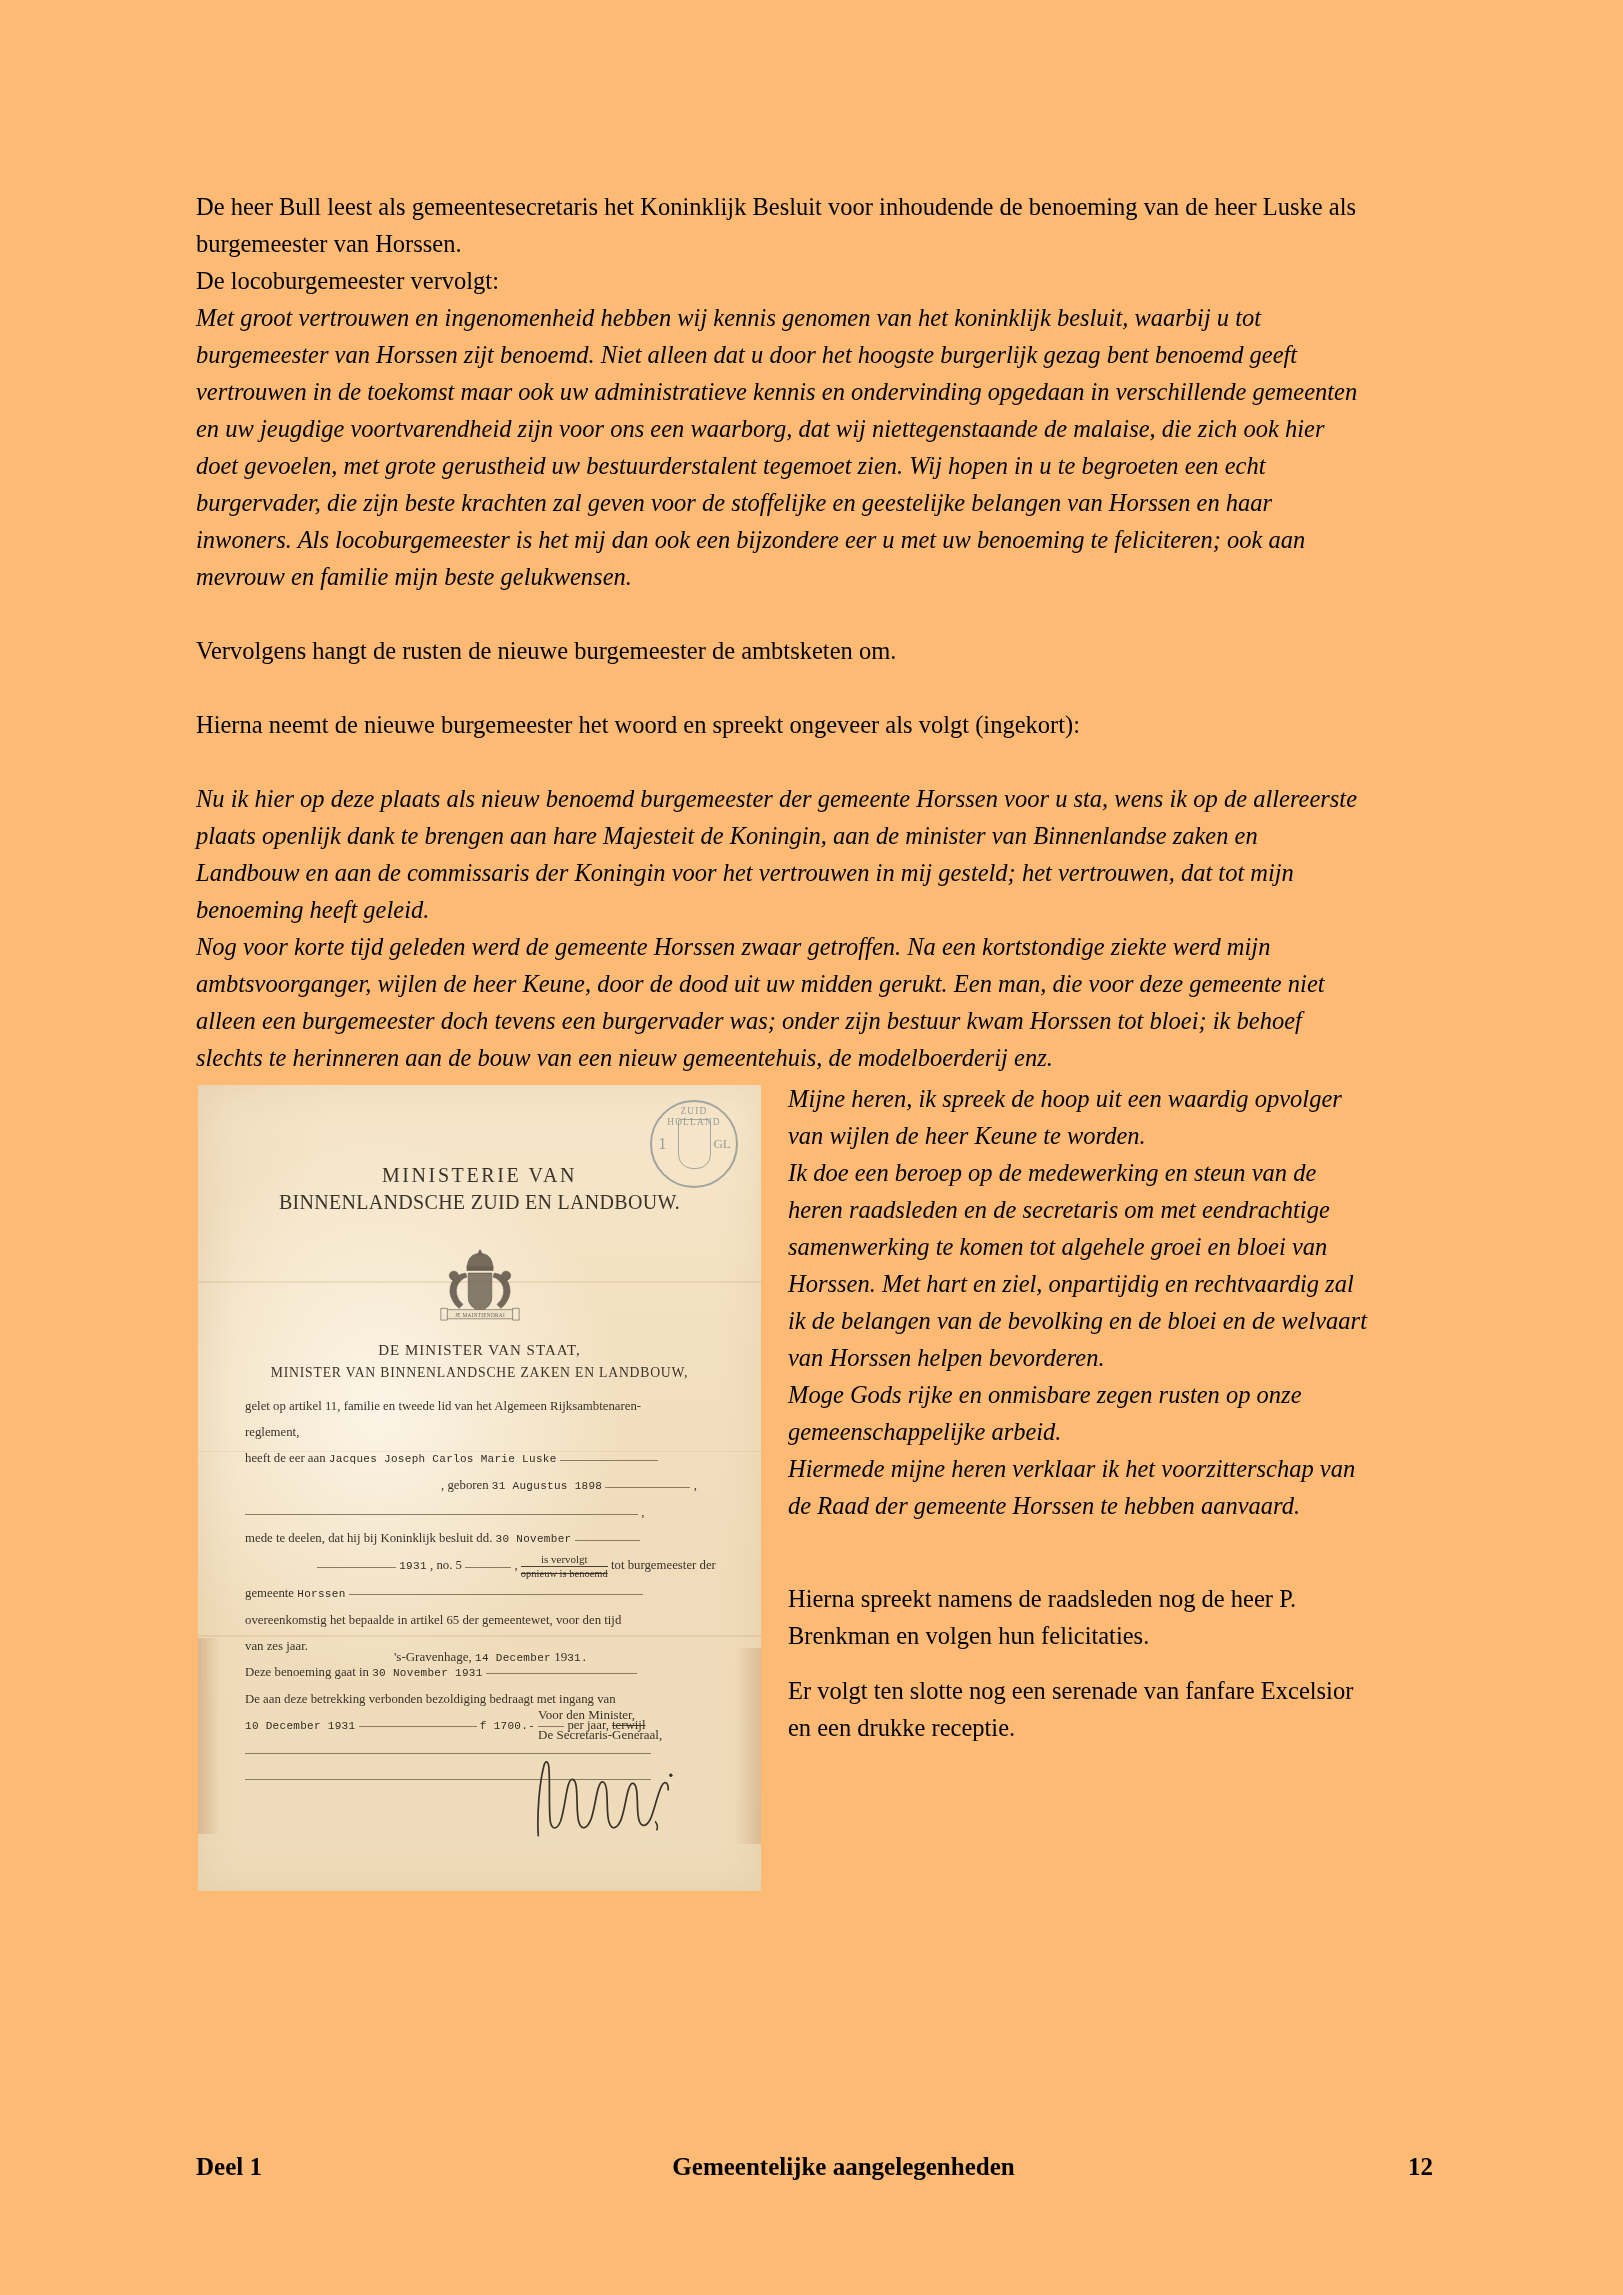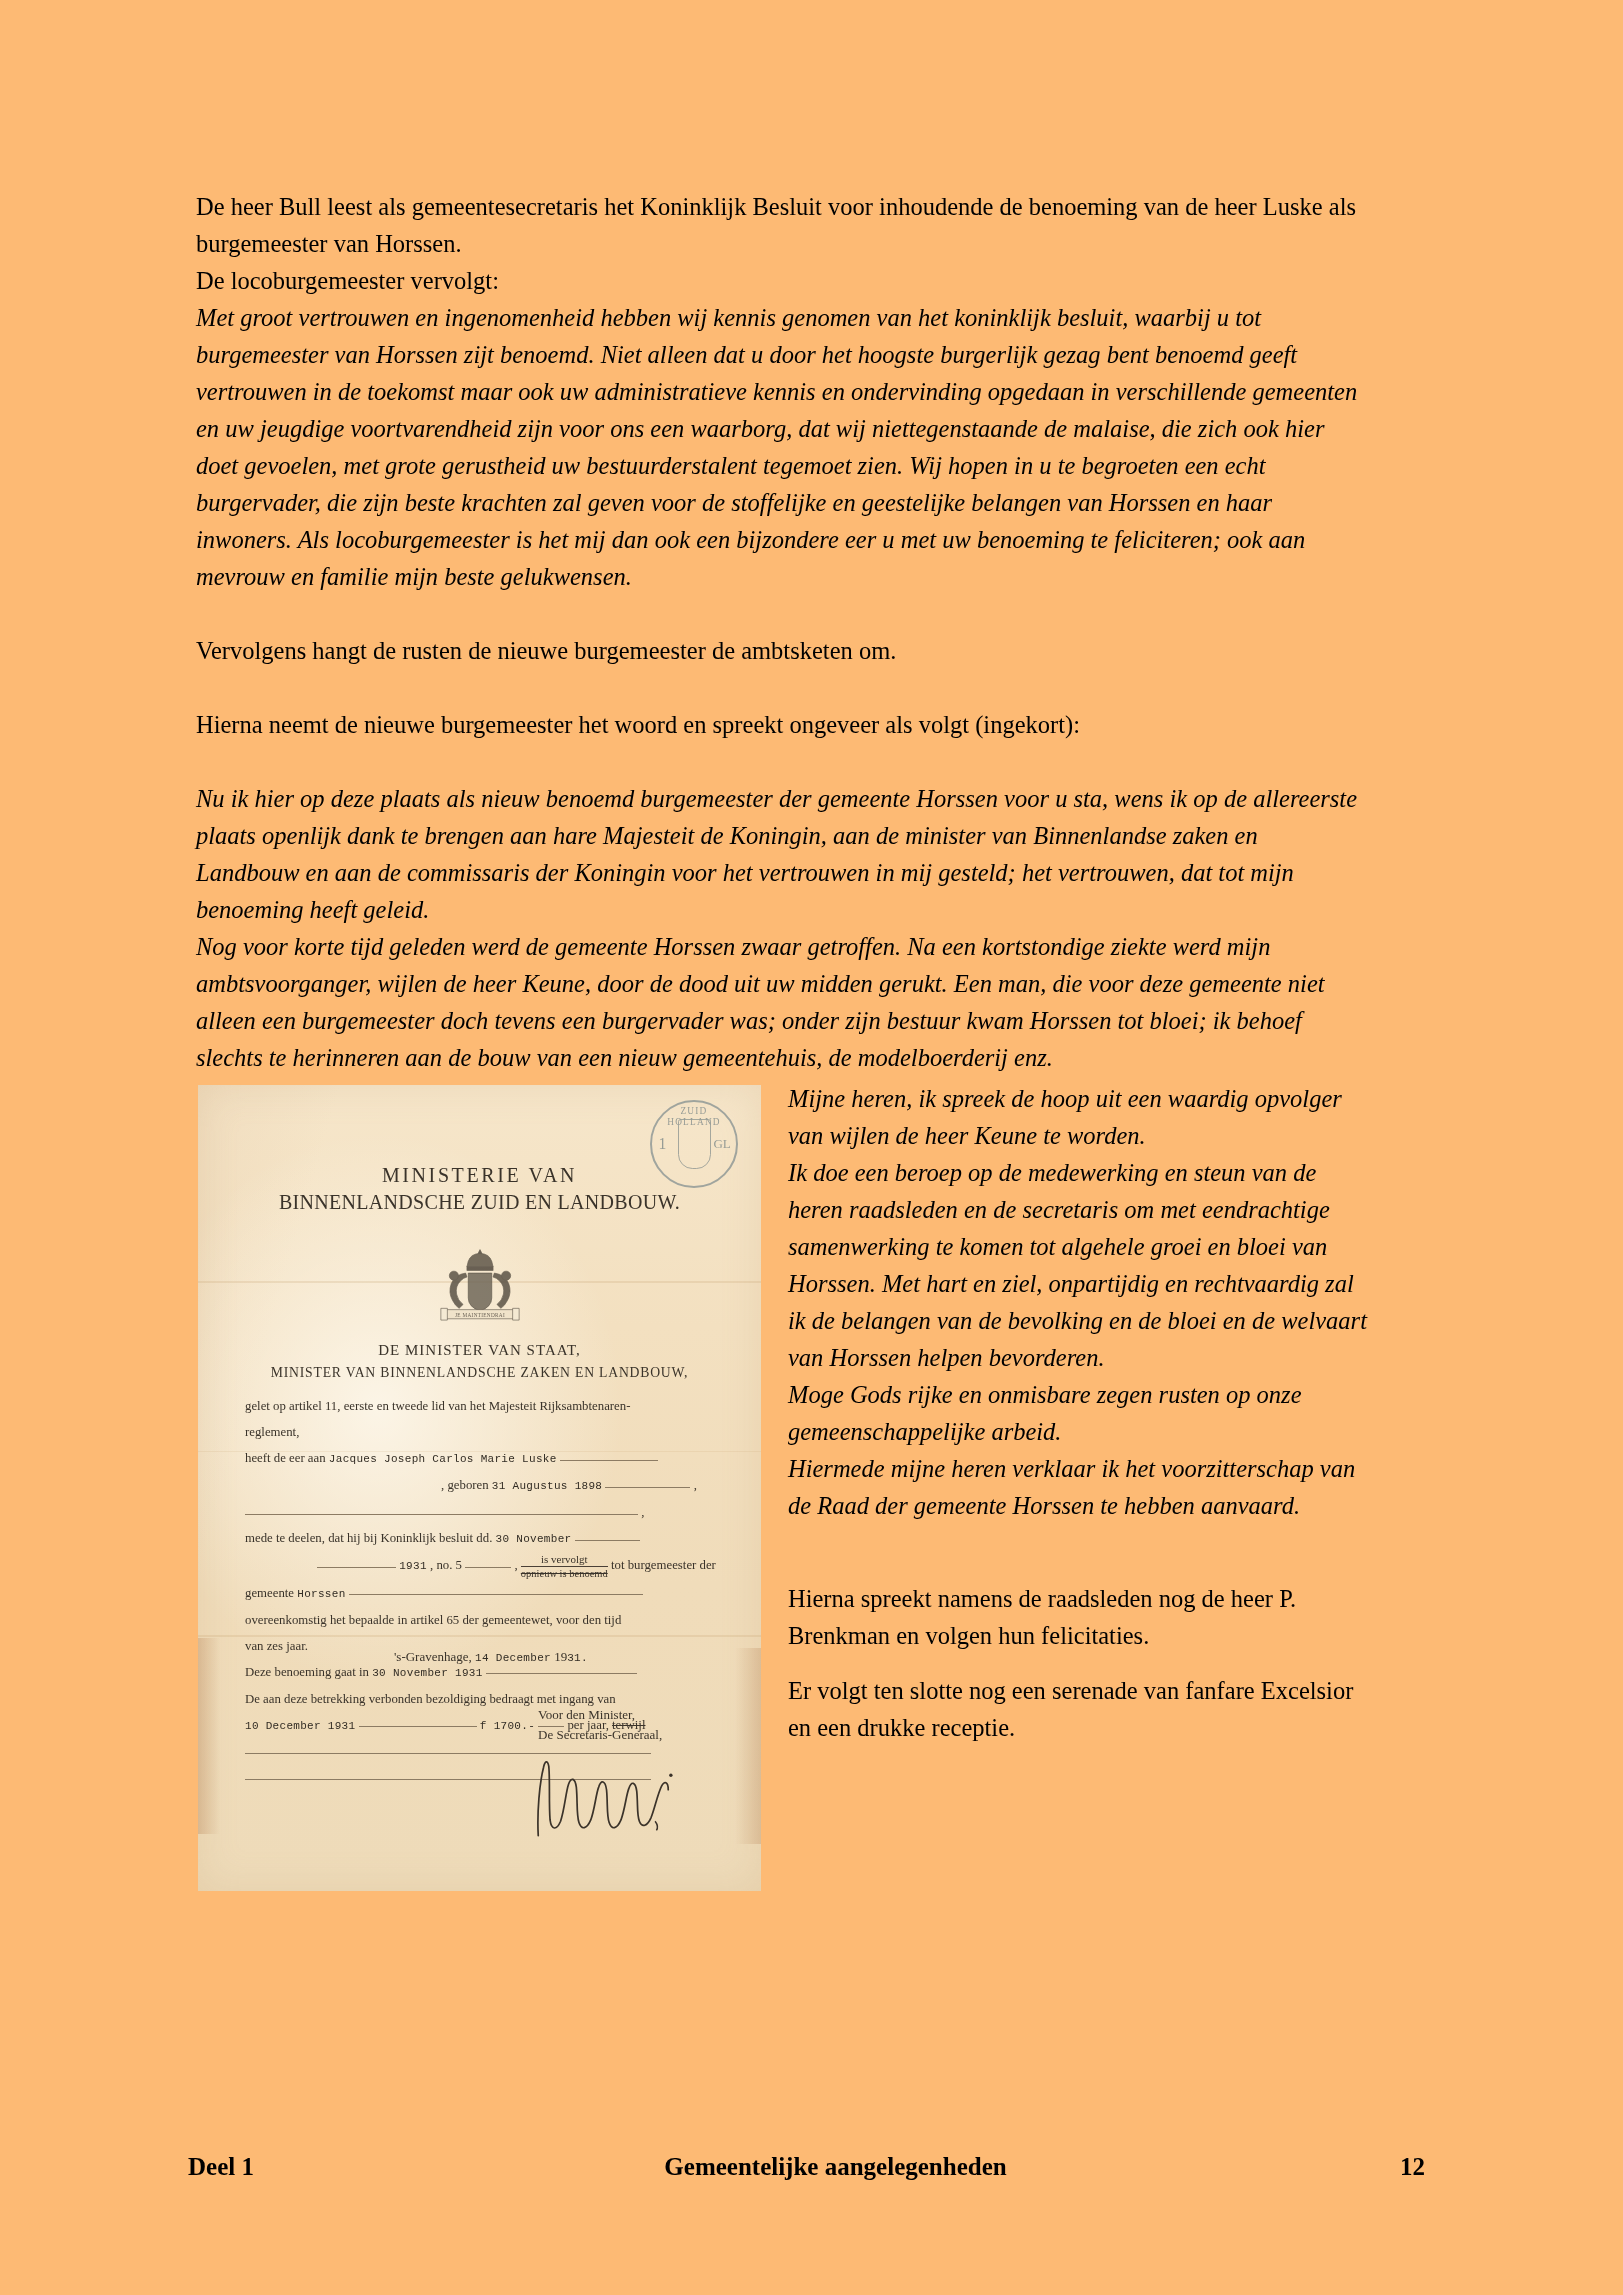--- a/index.html
+++ b/index.html
@@ -227,21 +227,21 @@
     width: 579px;
   }
   .side p { font-size: 24.5px; line-height: 37px; }
 
   
   .side-late { margin-top: 56px; }
 
   
   .footer {
     position: absolute;
-    left: 188px;
+    left: 196px;
     top: 2153px;
     width: 1237px;
     display: flex;
     align-items: baseline;
     font-weight: bold;
     font-size: 25px;
   }
   .footer .f-left { width: 216px; }
   .footer .f-center { flex: 1; text-align: center; padding-right: 79px; }
   .footer .f-right { width: 79px; text-align: right; }
@@ -316,21 +316,21 @@
             <text x="84" y="107" font-size="8" text-anchor="middle" fill="#4a4238" font-family="Liberation Serif, serif" letter-spacing="0.5">JE MAINTIENDRAI</text>
           </svg>
 
           <div class="scan-title">
             <div class="t1">DE MINISTER VAN STAAT,</div>
             <div class="t2">MINISTER VAN BINNENLANDSCHE ZAKEN EN LANDBOUW,</div>
           </div>
 
           <div class="scan-body">
             <div class="ln">
-              <span>gelet op artikel 11, eerste en tweede lid van het Majesteit Rijksambtenaren-</span>
+              <span>gelet op artikel 11, familie en tweede lid van het Algemeen Rijksambtenaren-</span>
             </div>
             <div class="ln">
               <span>reglement,</span>
             </div>
             <div class="ln">
               <span>heeft de eer aan</span>
               <span class="typed">Jacques Joseph Carlos Marie Luske</span>
               <span class="rule" style="width:98px"></span>
             </div>
             <div class="ln" style="padding-left:196px">

